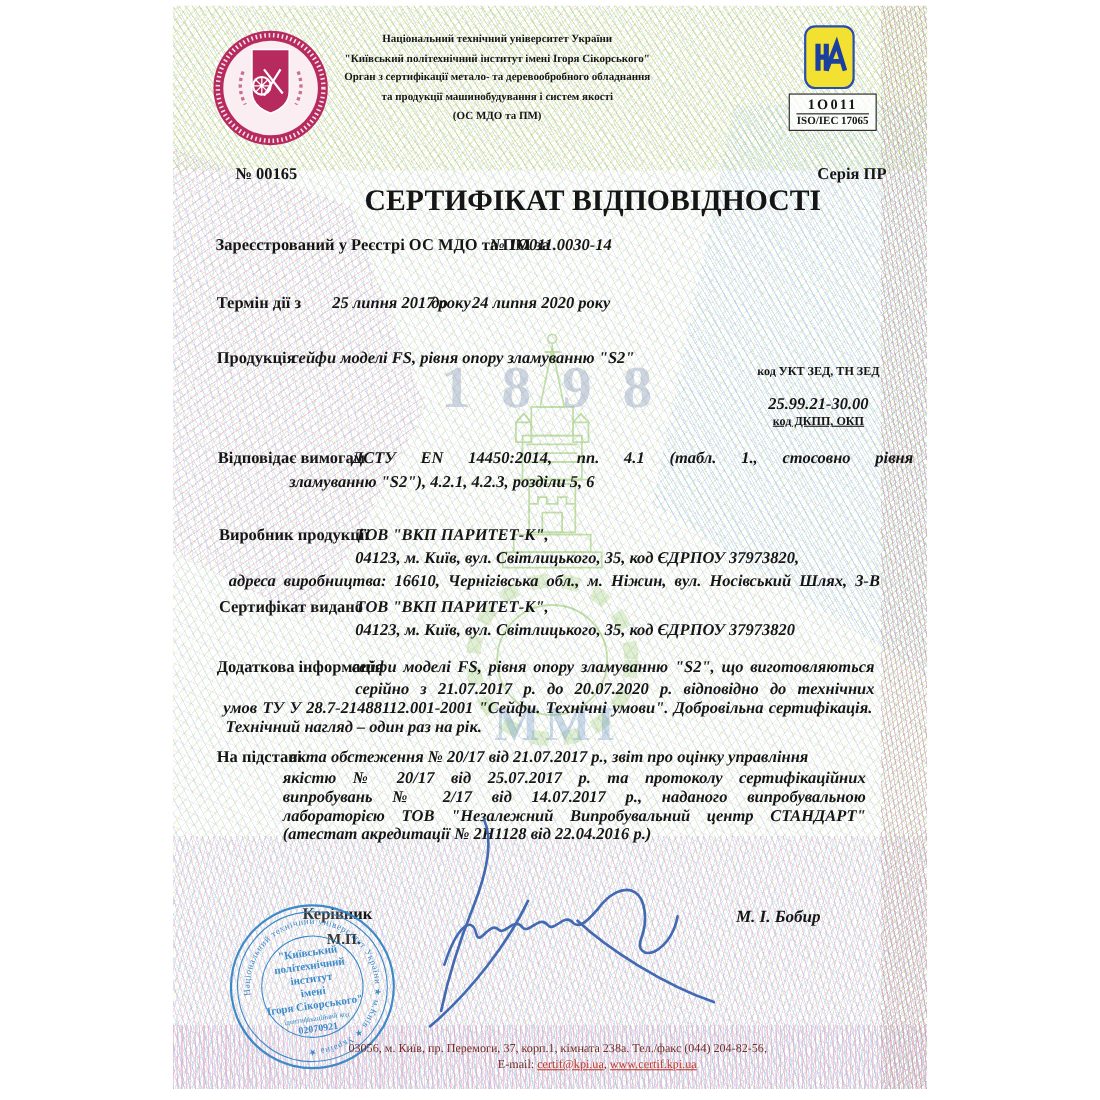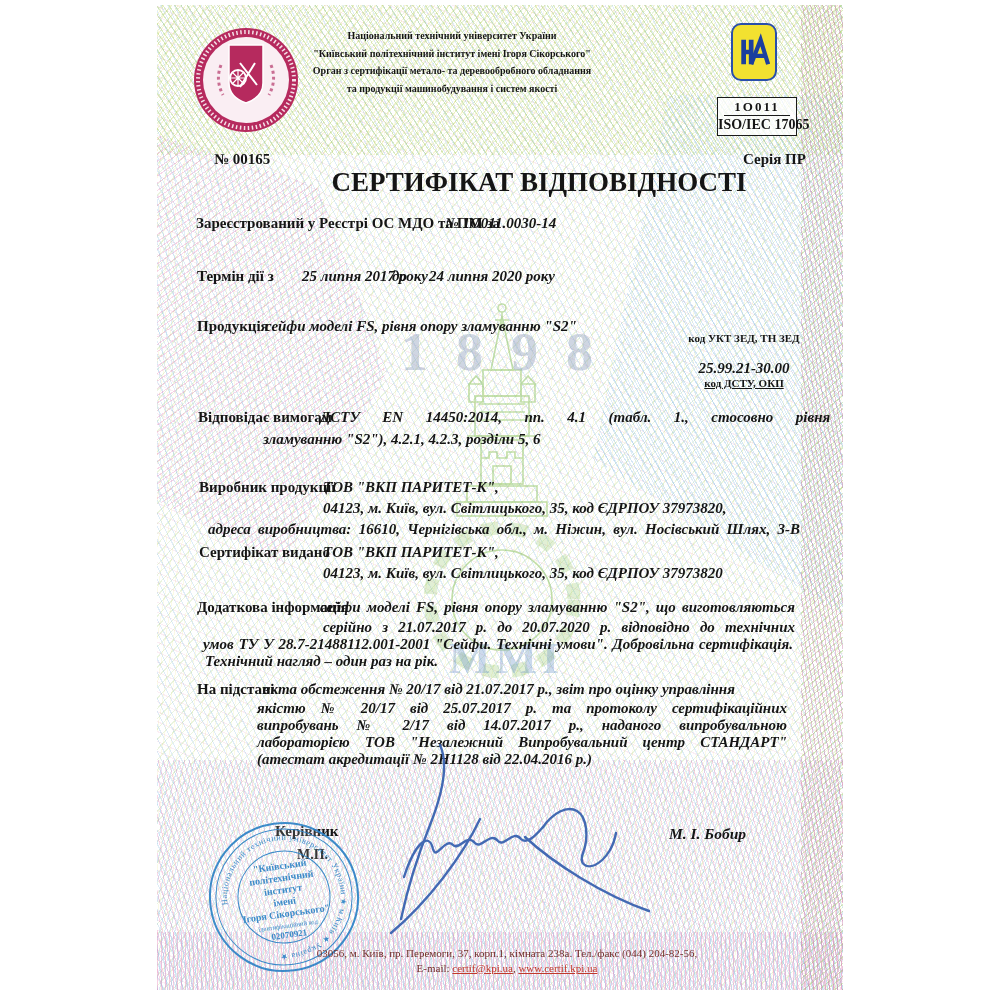--- a/index.html
+++ b/index.html
@@ -41,38 +41,38 @@
   .p-redge{right:0;top:0;width:42px;height:100%;
     background:
       repeating-linear-gradient(80deg, rgba(200,120,170,.42) 0 1px, transparent 1px 4px),
       repeating-linear-gradient(-40deg, rgba(160,205,110,.40) 0 1px, transparent 1px 5px);}
   
   .orghead{left:105px;top:22px;width:380px;text-align:center;font-weight:bold;
            font-size:10px;line-height:17.6px;white-space:nowrap;}
   .naau{left:574px;top:18px;width:42px;height:54px;background:#f2e130;
         border:2px solid #2a4faa;border-radius:10px;display:flex;align-items:center;justify-content:center;}
   .isobox{left:560px;top:80px;width:78px;border:1.6px solid #1a1a1a;background:rgba(255,255,255,.78);
-          text-align:center;padding:1px 0 2px 0;margin-top:12px;}
+          text-align:center;padding:1px 0 2px 0;}
   .isobox .code{font-size:13px;font-weight:bold;letter-spacing:2px;border-bottom:1px solid #1a1a1a;
                 display:block;margin:0 6px;}
-  .isobox .std{font-size:14px;font-weight:bold;display:block;margin-top:1px;}
+  .isobox .std{font-size:10px;font-weight:bold;display:block;margin-top:1px;}
   .ctitle{left:90px;top:162px;width:584px;text-align:center;font-size:27px;font-weight:bold;}
   
   .codes{left:528px;top:327px;width:118px;text-align:center;}
   .codes .c1{font-size:11px;font-weight:bold;display:block;}
   .codes .c2{font-size:15px;font-weight:bold;font-style:italic;display:block;margin-top:16px;}
   .codes .c3{font-size:11px;font-weight:bold;display:block;text-decoration:underline;}
   
   .w1898{left:244px;top:316px;font-size:54px;font-weight:bold;letter-spacing:28px;
          color:rgba(148,163,190,.45);}
   .wmmi{left:292px;top:628px;font-size:44px;font-weight:bold;letter-spacing:5px;
         color:rgba(110,150,200,.35);}
   
   .f1{left:40px;top:942px;width:620px;text-align:center;font-size:11px;color:#71302a;}
-  .f2{left:40px;top:957px;width:620px;text-align:center;font-size:11px;color:#71302a;}
+  .f2{left:40px;top:957px;width:620px;text-align:center;font-size:11px;color:#71302a;padding-left:36px;}
   .link{color:#c03a2c;text-decoration:underline;cursor:pointer;}
   .stampwrap{left:48px;top:810px;width:158px;height:164px;transform:rotate(-8deg);opacity:.92;}
   .stampwrap text{font-family:"Liberation Serif", serif;fill:#2e83c6;}
   .sig{left:200px;top:728px;width:320px;height:214px;}
 </style>
 </head>
 <body>
 
 <div class="page">
   <div class="cert">
@@ -114,20 +114,21 @@
       <path d="M47 45 V61 M39 53 H55 M41 47 L53 59 M53 47 L41 59" stroke="#ffffff" stroke-width="1.2"></path>
       <path d="M49 38 L66 60 M64 38 L49 62" stroke="#ffffff" stroke-width="2"></path>
       <path d="M30 40 q-6 15 2 30 M80 40 q6 15 -2 30" stroke="#c96e93" stroke-width="3" fill="none" stroke-dasharray="3 3"></path>
     </svg>
 
     <div class="abs orghead">
       <div>Національний технічний університет України</div>
       <div>"Київський політехнічний інститут імені Ігоря Сікорського"</div>
       <div>Орган з сертифікації метало- та деревообробного обладнання</div>
       <div>та продукції машинобудування і систем якості</div>
+      <div>(ОС МДО та ПМ)</div>
     </div>
 
     <div class="abs naau">
       <svg width="32" height="38" viewBox="0 0 34 40" fill="none" stroke="#1b3f9e" stroke-width="5">
         <path d="M6 7 V33 M6 20 H14 M14 7 V33"></path>
         <path d="M14 33 L24 7 L32 33 M18 24 H29" stroke-width="4.5"></path>
       </svg>
     </div>
     <div class="abs isobox">
       <span class="code">1О011</span>
@@ -145,21 +146,21 @@
     <div class="abs val" style="left:145px;top:263px;">25 липня 2017 року</div>
     <div class="abs val" style="left:235px;top:263px;">до</div>
     <div class="abs val" style="left:272px;top:263px;">24 липня 2020 року</div>
 
     <div class="abs lbl" style="left:40px;top:313px;">Продукція</div>
     <div class="abs val" style="left:108px;top:313px;">сейфи моделі FS, рівня опору зламуванню "S2"</div>
 
     <div class="abs codes">
       <span class="c1">код УКТ ЗЕД, ТН ЗЕД</span>
       <span class="c2">25.99.21-30.00</span>
-      <span class="c3">код ДСТУ, ОКП</span>
+      <span class="c3">код ДКПП, ОКП</span>
     </div>
 
     <div class="abs lbl" style="left:41px;top:404px;">Відповідає вимогам</div>
     <div class="abs val j" style="left:163px;top:404px;width:570px;">ДСТУ EN 14450:2014, пп. 4.1 (табл. 1., стосовно рівня опору</div>
     <div class="abs val" style="left:106px;top:426px;">зламуванню "S2"), 4.2.1, 4.2.3, розділи 5, 6</div>
 
     <div class="abs lbl" style="left:42px;top:474px;">Виробник продукції</div>
     <div class="abs val" style="left:166px;top:474px;">ТОВ "ВКП ПАРИТЕТ-К",</div>
     <div class="abs val" style="left:166px;top:495px;">04123, м. Київ, вул. Світлицького, 35, код ЄДРПОУ 37973820,</div>
     <div class="abs val j" style="left:51px;top:516px;width:592px;">адреса виробництва: 16610, Чернігівська обл., м. Ніжин, вул. Носівський Шлях, 3-В</div>

